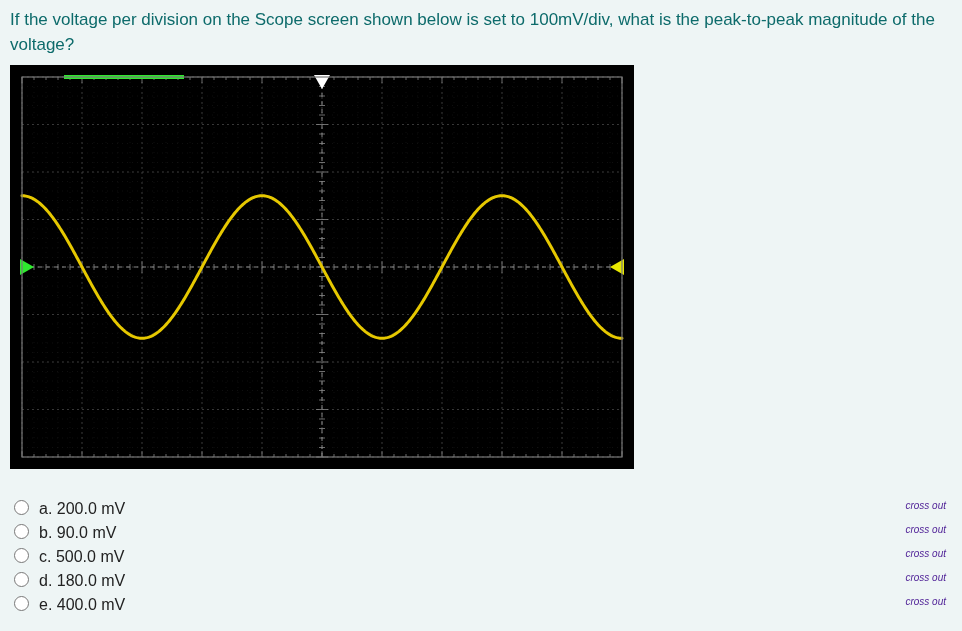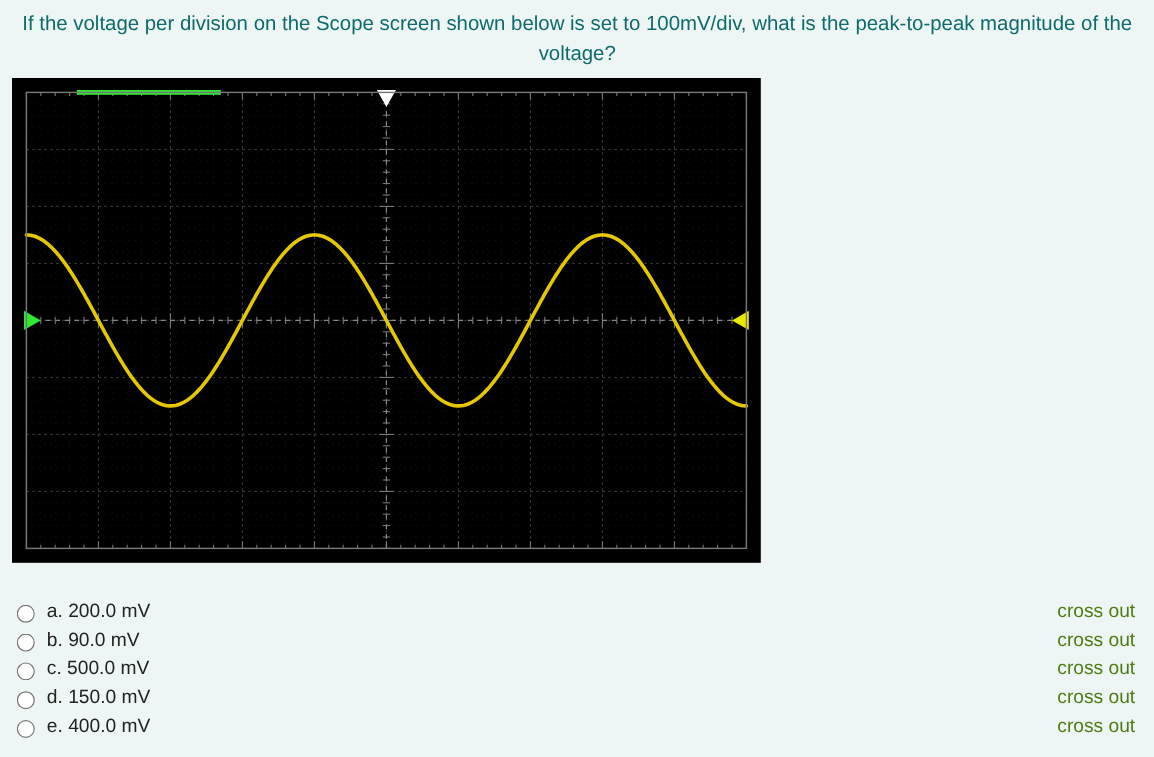--- a/index.html
+++ b/index.html
@@ -9,48 +9,48 @@
     font-size: 16px;
     color: #333;
     width: 962px;
     padding: 8px 10px;
   }
   .question-text {
     color: #0d6b6b;
     font-size: 17px;
     line-height: 1.45;
     margin-bottom: 8px;
-    text-align: center;
   }
   .scope-wrap {
     display: inline-block;
     background: #000;
     padding: 2px;
     position: relative;
   }
   svg.scope { display: block; background: #000; }
   .answers { margin-top: 24px; }
   .answer-row {
     display: flex;
-    align-items: flex-end;
+    align-items: flex-start;
     padding: 3px 0;
   }
   .answer-row input[type=radio] {
     width: 15px; height: 15px;
     margin-left: 4px;
     margin-right: 10px;
     accent-color: #333;
   }
   .answer-label { flex: 0 0 auto; color: #222; font-size: 16px; }
   .spacer { flex: 1 1 auto; }
   .crossout {
-    color: #4d7c0f;
-    font-size: 16px;
+    color: #4c1d95;
+    font-size: 10px;
     margin-right: 6px;
     cursor: pointer;
+    font-style: italic;
   }
 </style>
 </head>
 <body>
 
 
 
 <div class="question-text">If the voltage per division on the Scope screen shown below is set to 100mV/div, what is the peak-to-peak magnitude of the voltage?</div>
 
 <div class="scope-wrap">
@@ -394,21 +394,21 @@
     <input type="radio" name="q" style="">
     <span class="answer-label">
       <span>c.</span> <span>500.0 mV</span>
     </span>
     <span class="spacer"></span>
     <span class="crossout">cross out</span>
   </div>
   <div class="answer-row">
     <input type="radio" name="q" style="">
     <span class="answer-label">
-      <span>d.</span> <span>150.0 mV</span>
+      <span>d.</span> <span>180.0 mV</span>
     </span>
     <span class="spacer"></span>
     <span class="crossout">cross out</span>
   </div>
   <div class="answer-row">
     <input type="radio" name="q" style="">
     <span class="answer-label">
       <span>e.</span> <span>400.0 mV</span>
     </span>
     <span class="spacer"></span>

